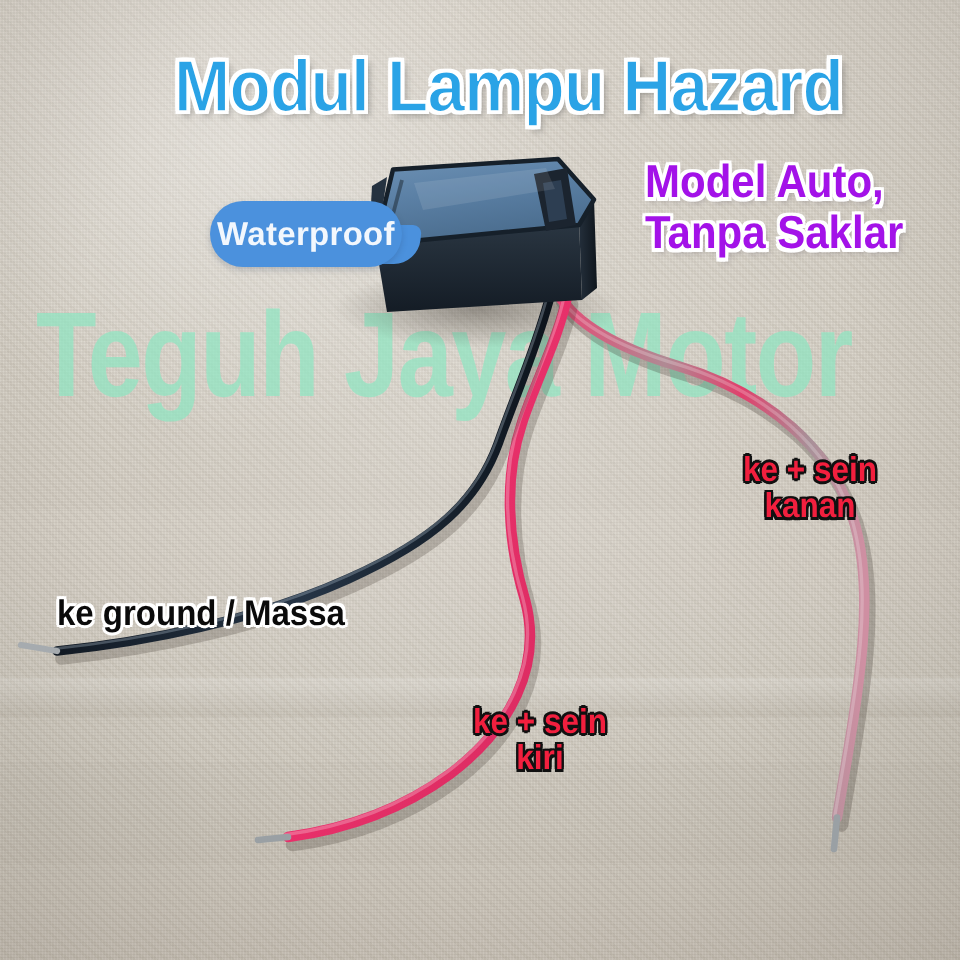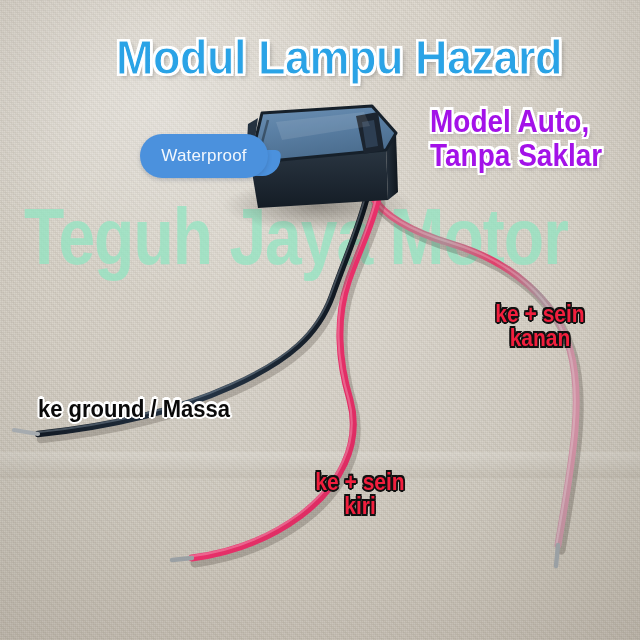--- a/index.html
+++ b/index.html
@@ -111,22 +111,22 @@
     background:#4b91dd;
     border-radius:0 6px 16px 0;
     transform:skewX(-6deg);
   }
   .badge-label{
     position:absolute;
     left:140px;top:134px;
     width:128px;height:44px;
     display:flex;align-items:center;justify-content:center;
     color:#f2f7fd;
-    font-size:17px;
-    font-weight:400;
+    font-size:22px;
+    font-weight:700;
     letter-spacing:.2px;
     z-index:3;
   }
 
   
   .lbl{
     position:absolute;
     font-weight:700;
     line-height:1.06;
     white-space:nowrap;

